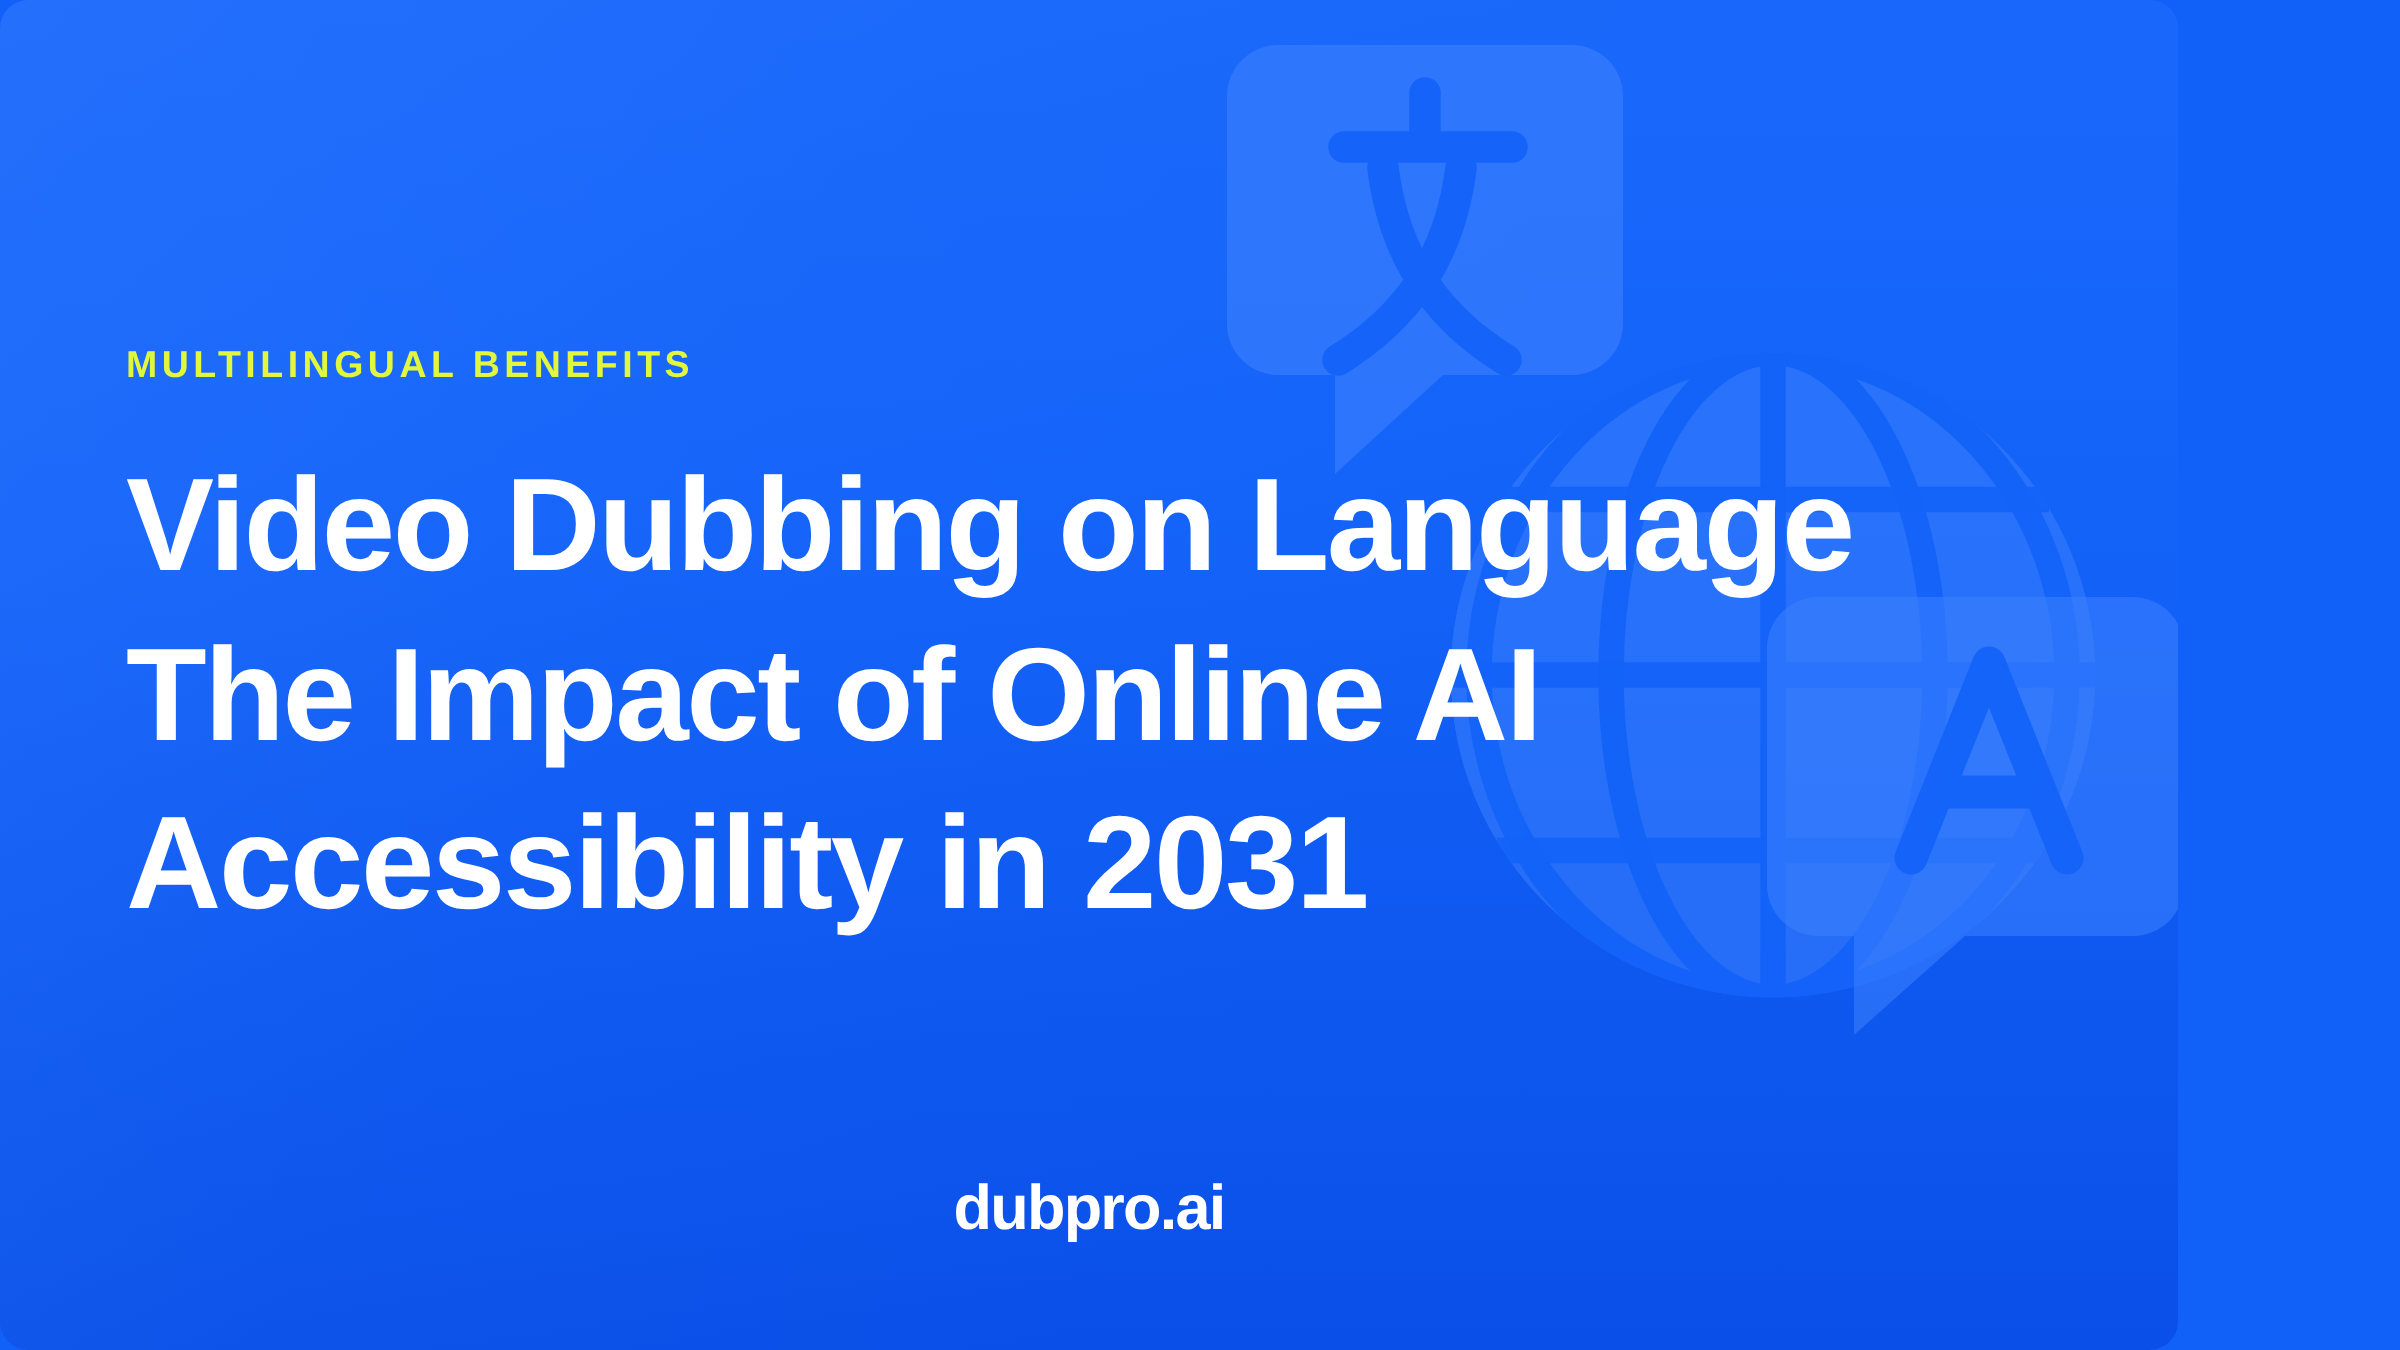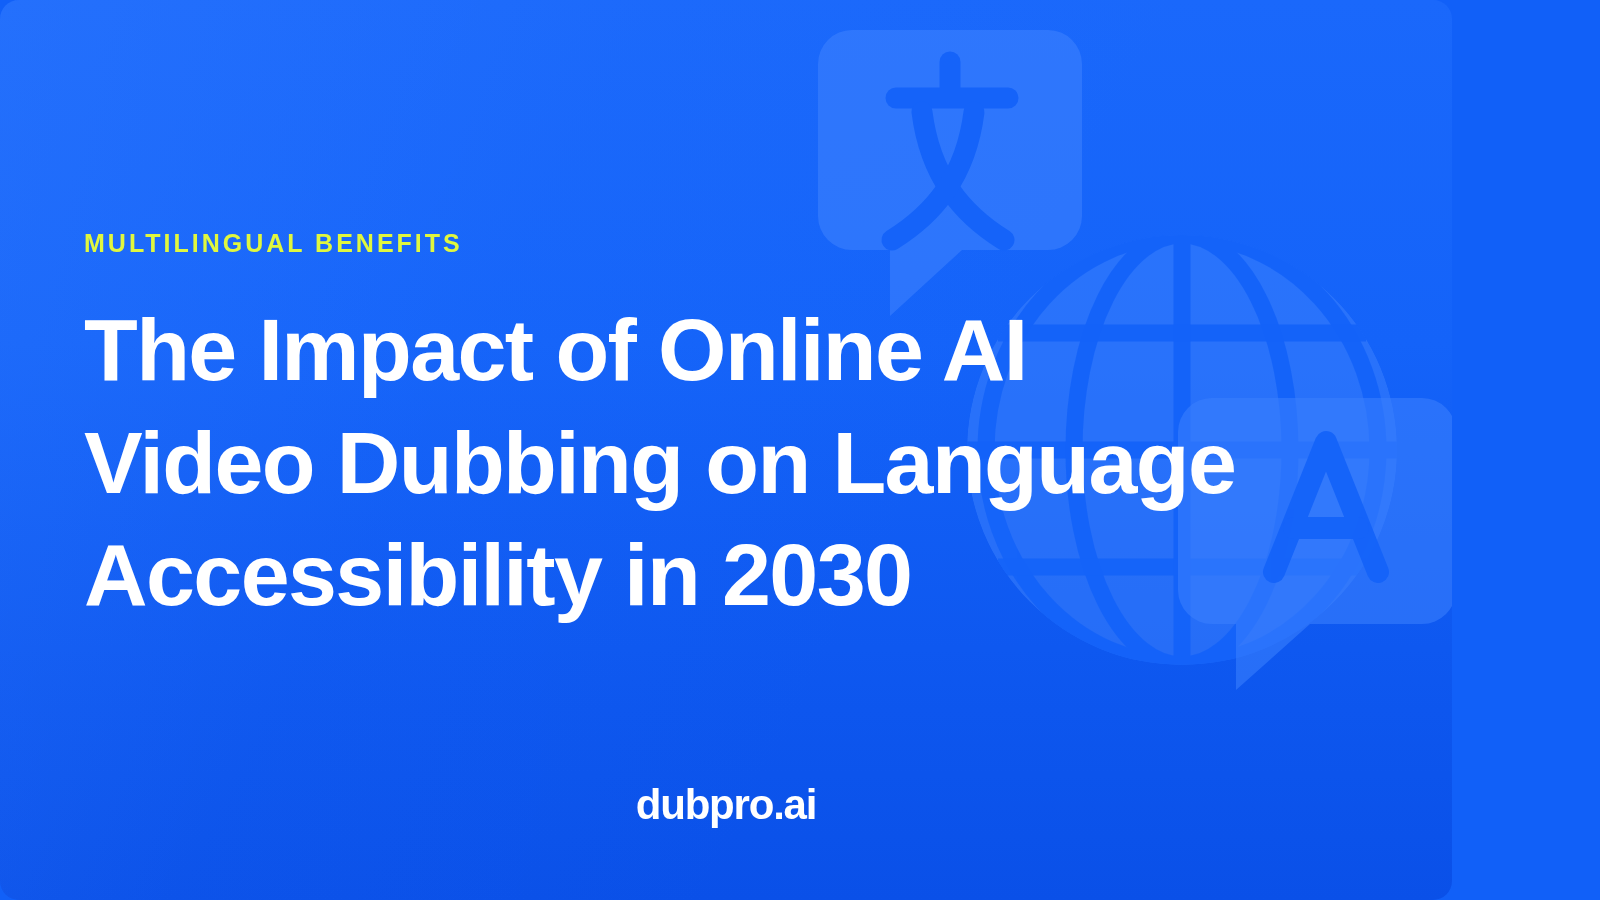--- a/index.html
+++ b/index.html
@@ -154,23 +154,23 @@
           <path d="M482 528 L546 528"></path>
         </g>
       </g>
     </svg>
   </div>
 
   <div class="content">
     <div class="eyebrow">MULTILINGUAL BENEFITS</div>
 
     <h1 class="headline">
+      <span class="line">Video Dubbing on Language</span>
       <span class="line">The Impact of Online AI</span>
-      <span class="line">Video Dubbing on Language</span>
-      <span class="line">Accessibility in 2030</span>
+      <span class="line">Accessibility in 2031</span>
     </h1>
   </div>
 
   <div class="logo-wrap">
     <div class="logo">dubpro.ai</div>
   </div>
 
 </div>
 
 </body></html>

